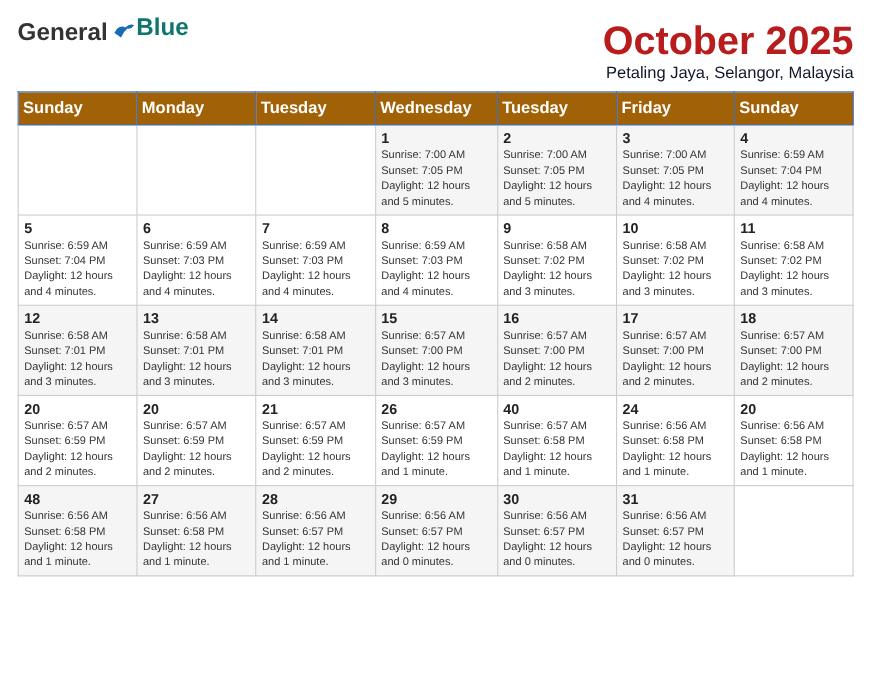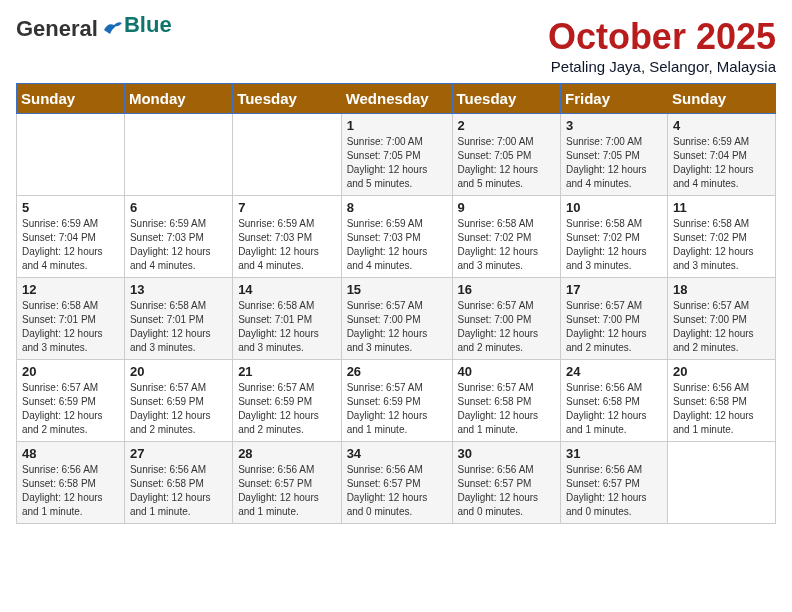--- a/index.html
+++ b/index.html
@@ -225,21 +225,21 @@
         </td>
         <td>
           <span class="day-number">27</span>
           <div class="day-info">Sunrise: 6:56 AM<br>Sunset: 6:58 PM<br>Daylight: 12 hours and 1 minute.</div>
         </td>
         <td>
           <span class="day-number">28</span>
           <div class="day-info">Sunrise: 6:56 AM<br>Sunset: 6:57 PM<br>Daylight: 12 hours and 1 minute.</div>
         </td>
         <td>
-          <span class="day-number">34</span>
+          <span class="day-number">29</span>
           <div class="day-info">Sunrise: 6:56 AM<br>Sunset: 6:57 PM<br>Daylight: 12 hours and 0 minutes.</div>
         </td>
         <td>
           <span class="day-number">30</span>
           <div class="day-info">Sunrise: 6:56 AM<br>Sunset: 6:57 PM<br>Daylight: 12 hours and 0 minutes.</div>
         </td>
         <td>
           <span class="day-number">31</span>
           <div class="day-info">Sunrise: 6:56 AM<br>Sunset: 6:57 PM<br>Daylight: 12 hours and 0 minutes.</div>
         </td>

